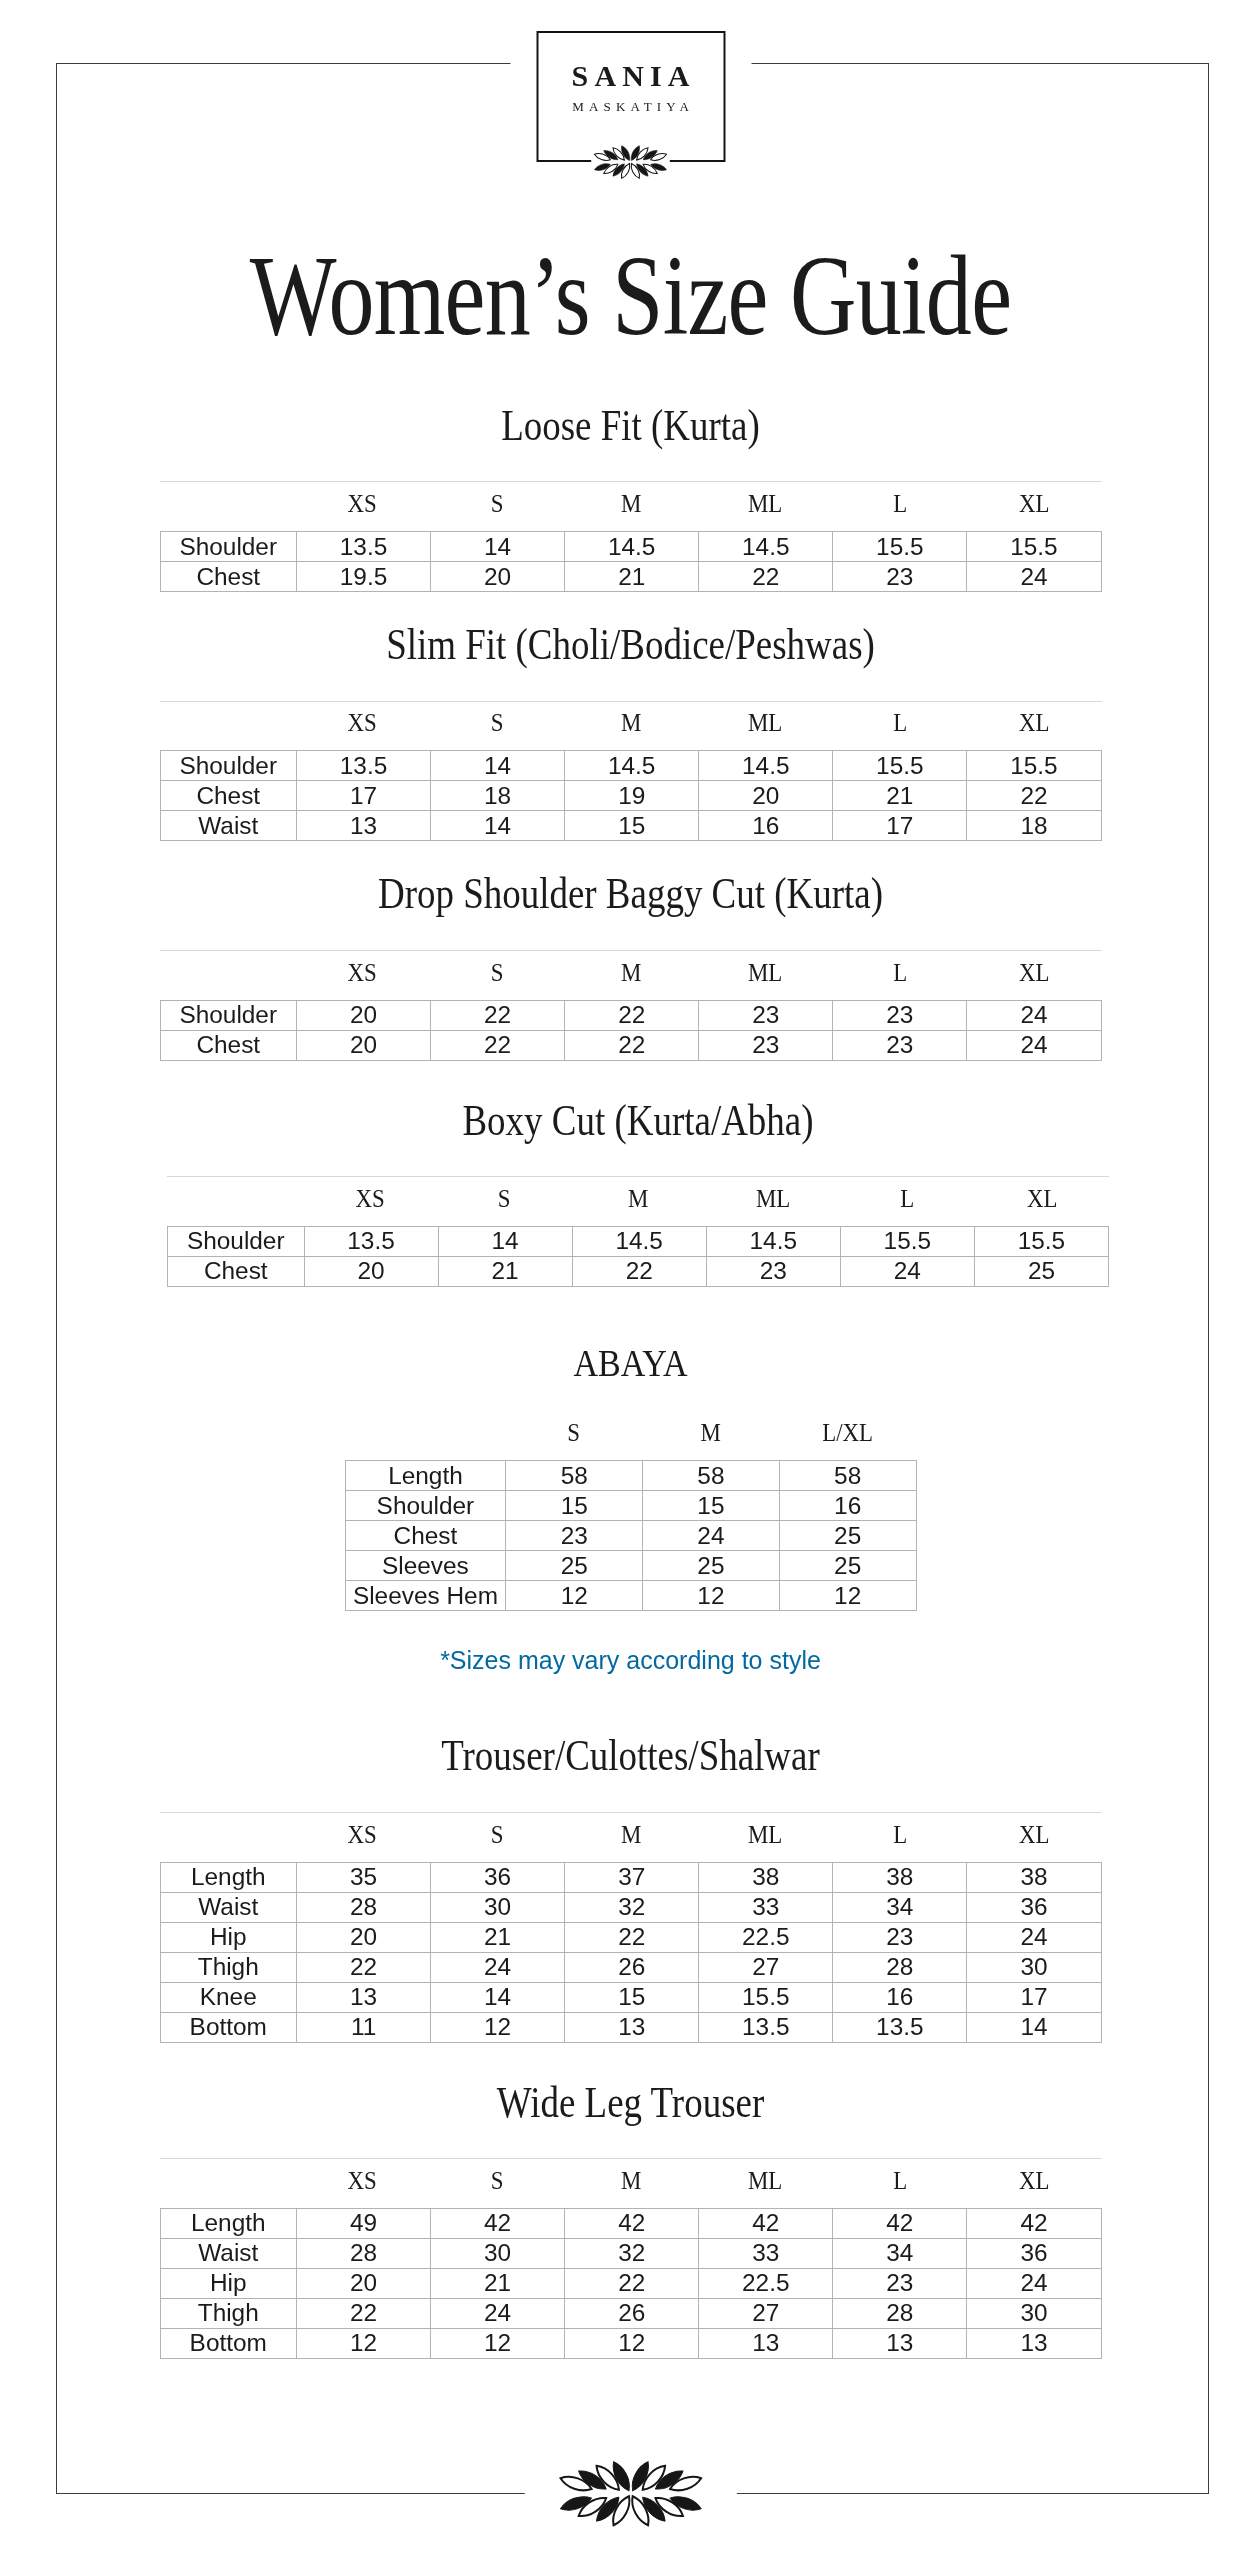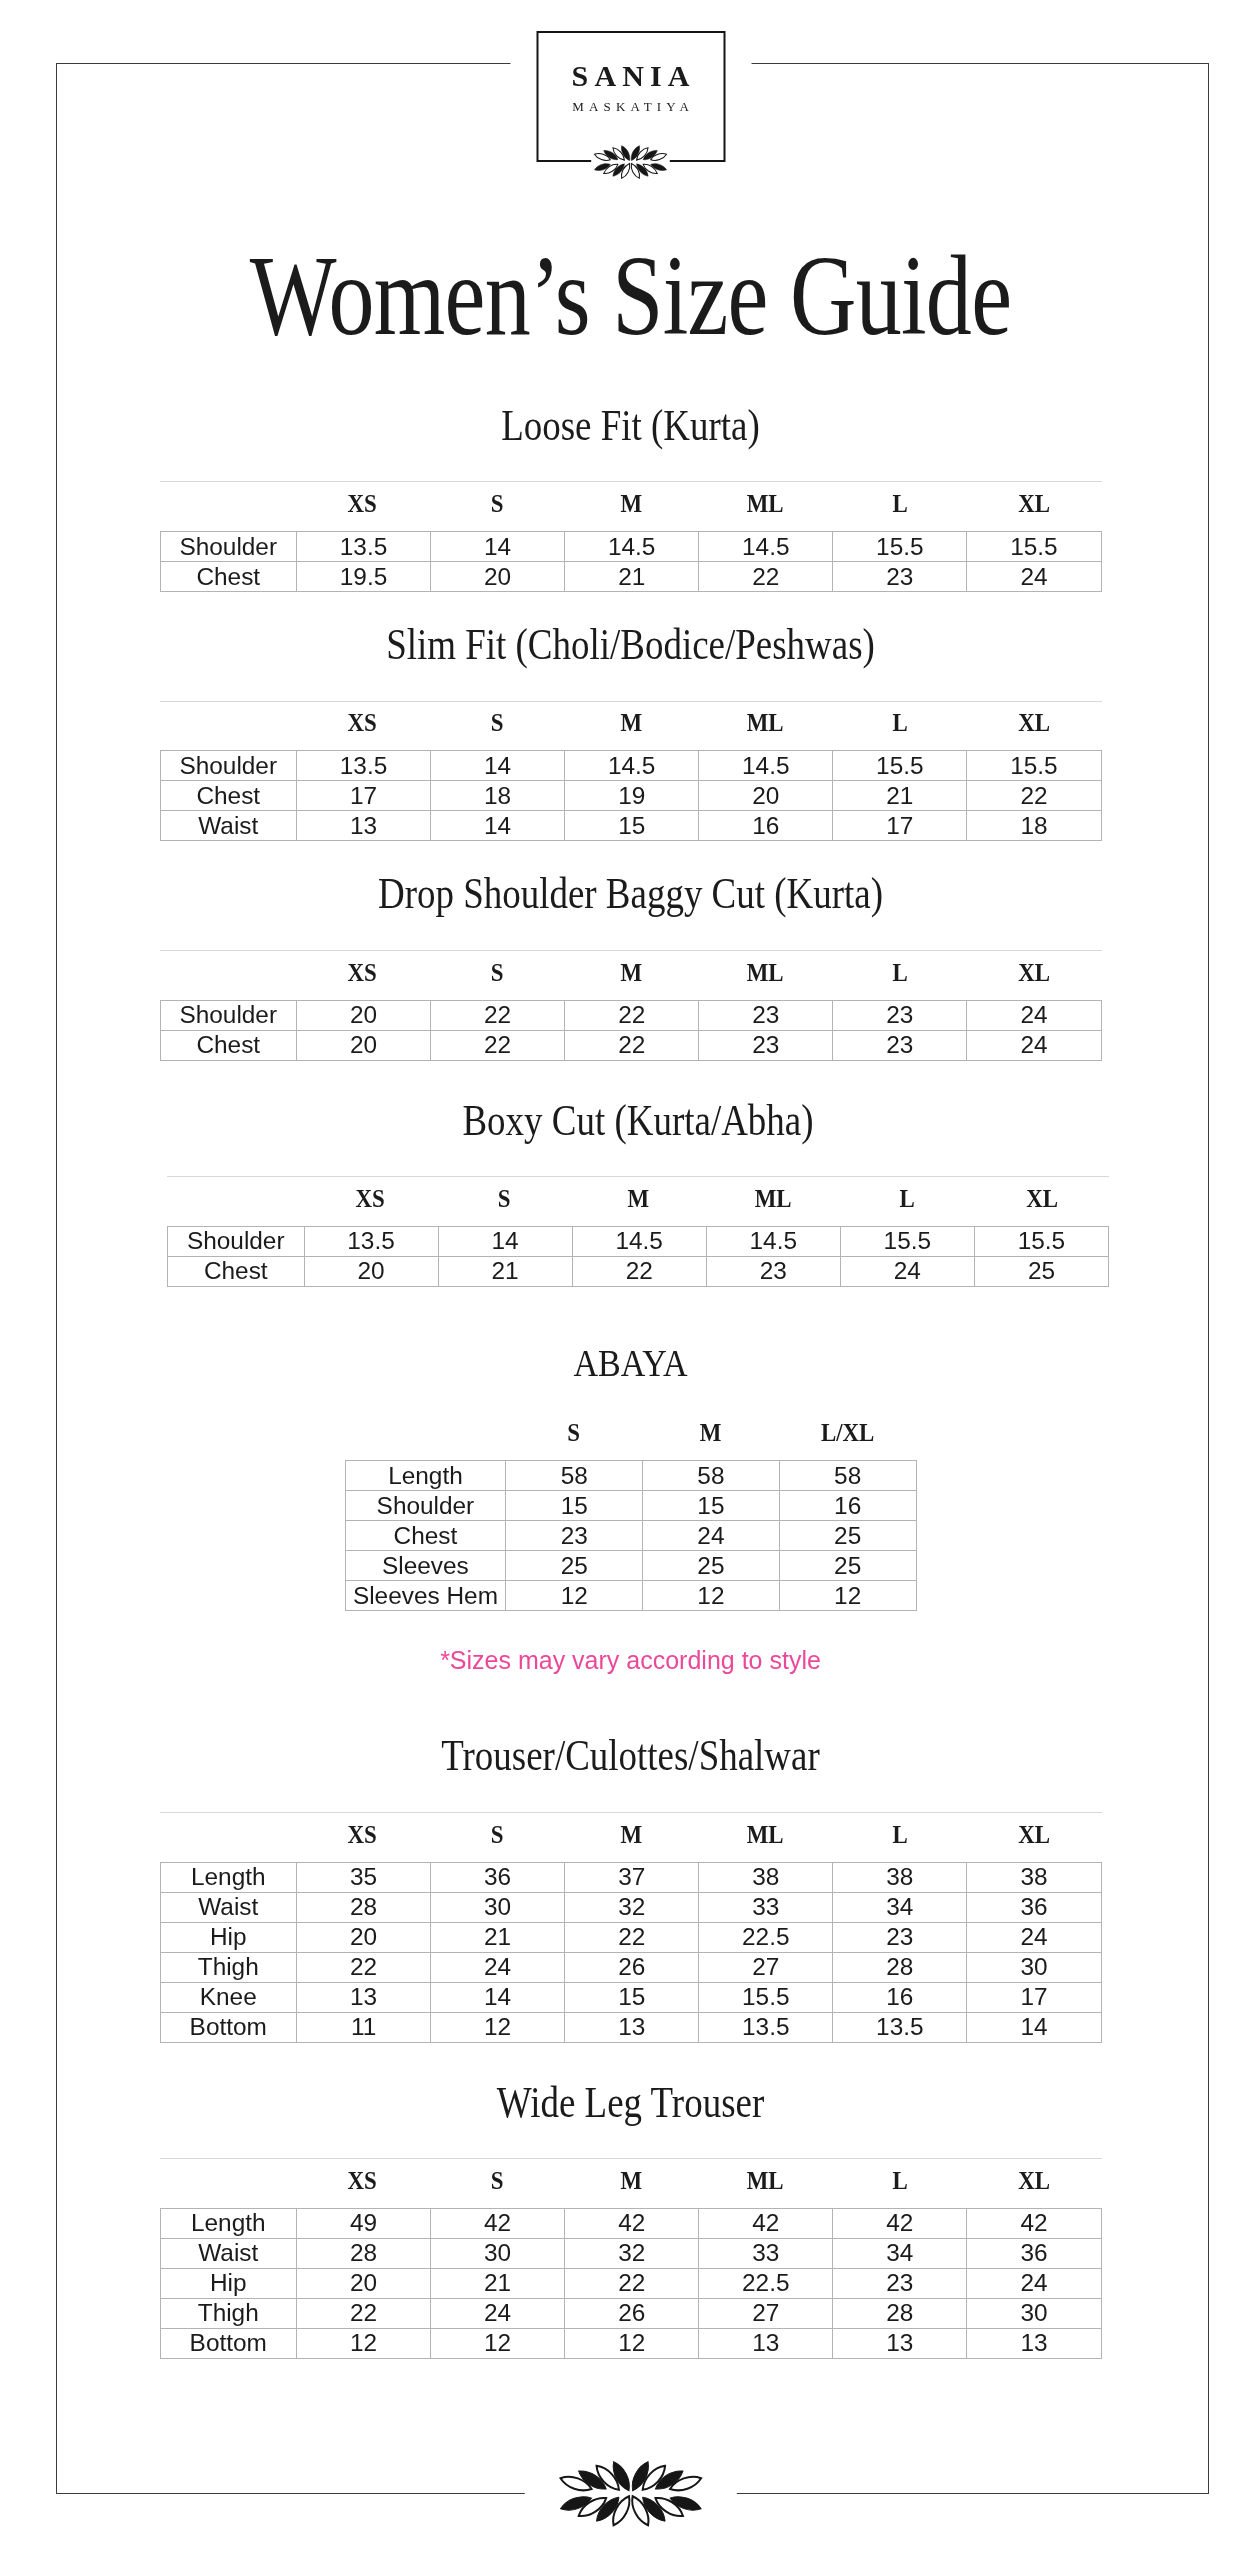--- a/index.html
+++ b/index.html
@@ -23,33 +23,33 @@
   .size-section{margin-top:28px;}
   .size-section:first-child{margin-top:44px;}
   .size-section.s4{margin-top:35px;margin-left:15px;}
   .size-section.narrow{margin-top:56px;}
   .size-section.after-note{margin-top:56px;}
   .size-section.last{margin-top:35px;}
   .section-title{margin:0;text-align:center;font-family:"Liberation Serif",serif;font-weight:400;
                  font-size:44px;line-height:1.15;transform:scaleX(0.84);}
   .narrow .section-title{font-size:37px;transform:scaleX(0.92);}
   .size-header{width:942px;margin:30px auto 0;display:flex;
-               border-top:1.7px solid #d8d8d8;padding-top:8.7px;font-weight:bold;}
+               border-top:1.7px solid #d8d8d8;padding-top:8.7px;}
   .narrow .size-header{width:572px;border-top:none;padding-top:0;margin-top:35px;}
   .size-header .spacer{width:14.4%;}
   .narrow .size-header .spacer{width:28%;}
   .hcell{flex:1;text-align:center;font-family:"Liberation Serif",serif;font-size:26px;
          line-height:1;transform:scaleX(0.88);}
   .size-table{width:942px;margin:14px auto 0;border-collapse:collapse;table-layout:fixed;}
   .narrow .size-table{width:572px;}
   .size-table td{border:1.7px solid #b3b3b3;height:29px;text-align:center;
                  font-size:24.4px;padding:0;background:#fff;}
   .size-table td.rlabel{width:14.4%;}
   .narrow .size-table td.rlabel{width:28%;}
-  .note{margin:35px 0 3px;text-align:center;font-size:25px;color:#ec4899;}
+  .note{margin:35px 0 3px;text-align:center;font-size:25px;color:#0369a1;}
   
   .bottom-orn{position:absolute;left:50%;top:2457px;transform:translateX(-50%);
               background:#ffffff;padding:0 5.2px;z-index:2;}
   .bottom-orn svg{display:block;width:202px;height:73px;}
   .lf-b{fill:#161616;stroke:#161616;stroke-width:1;}
   .lf-w{fill:#ffffff;stroke:#161616;stroke-width:2.2;}
   .defs-svg{position:absolute;width:0;height:0;}
 </style>
 </head>
 <body>

